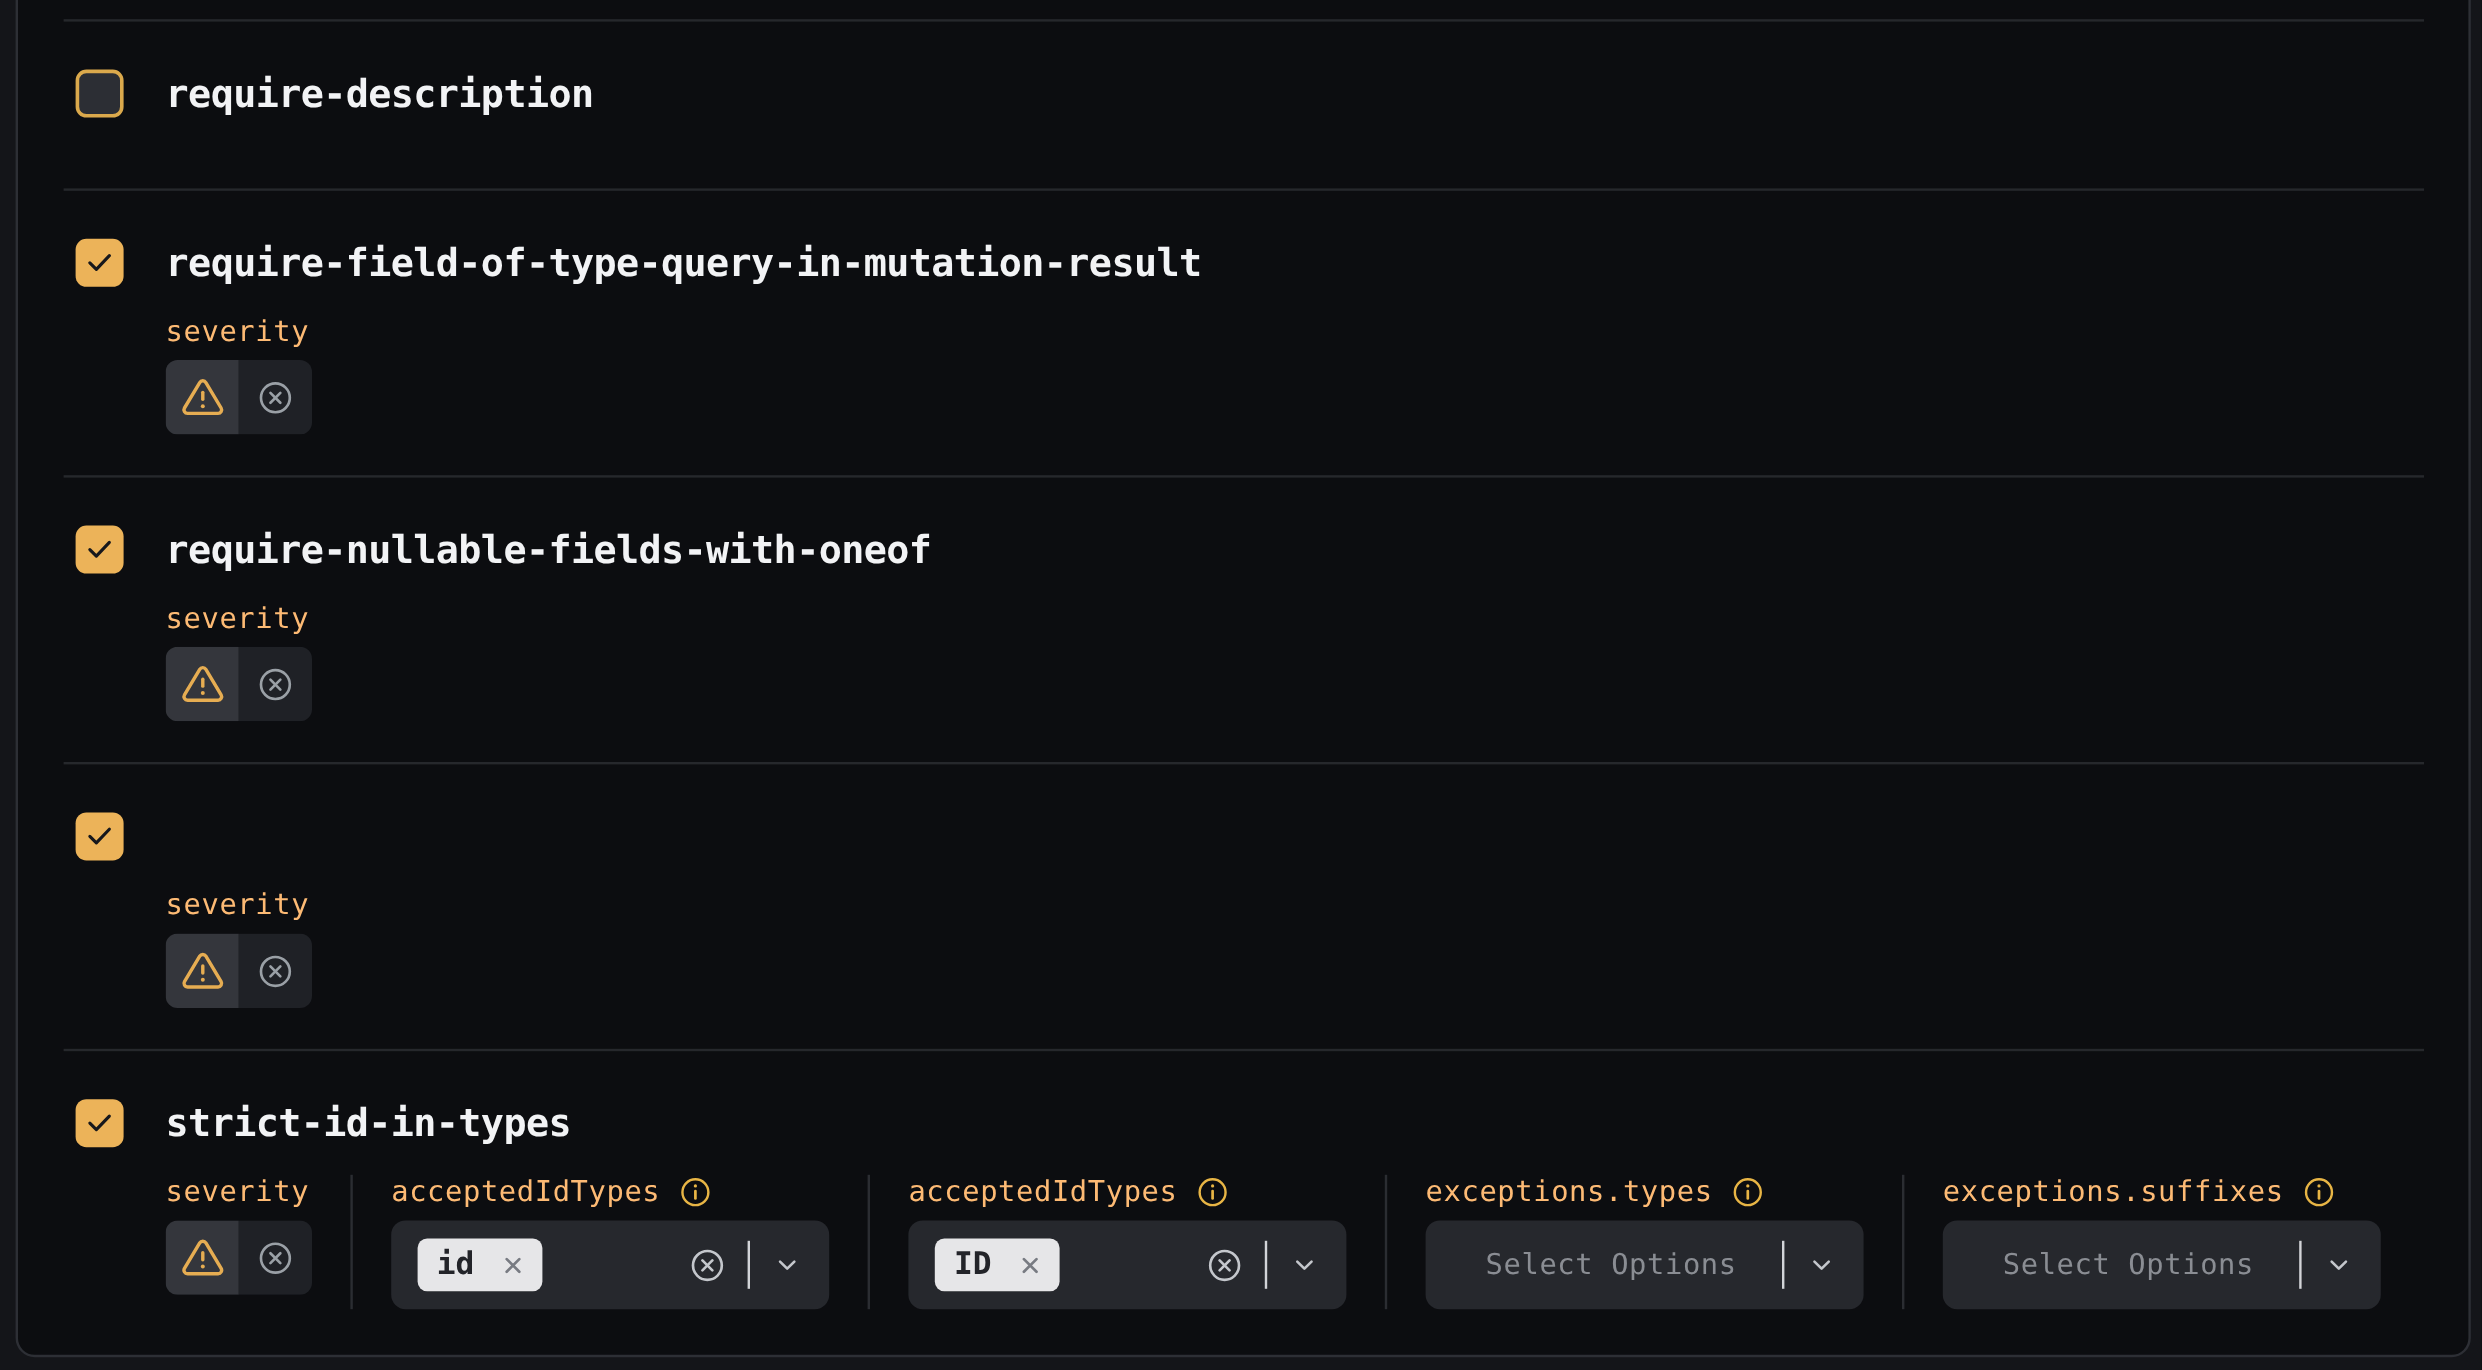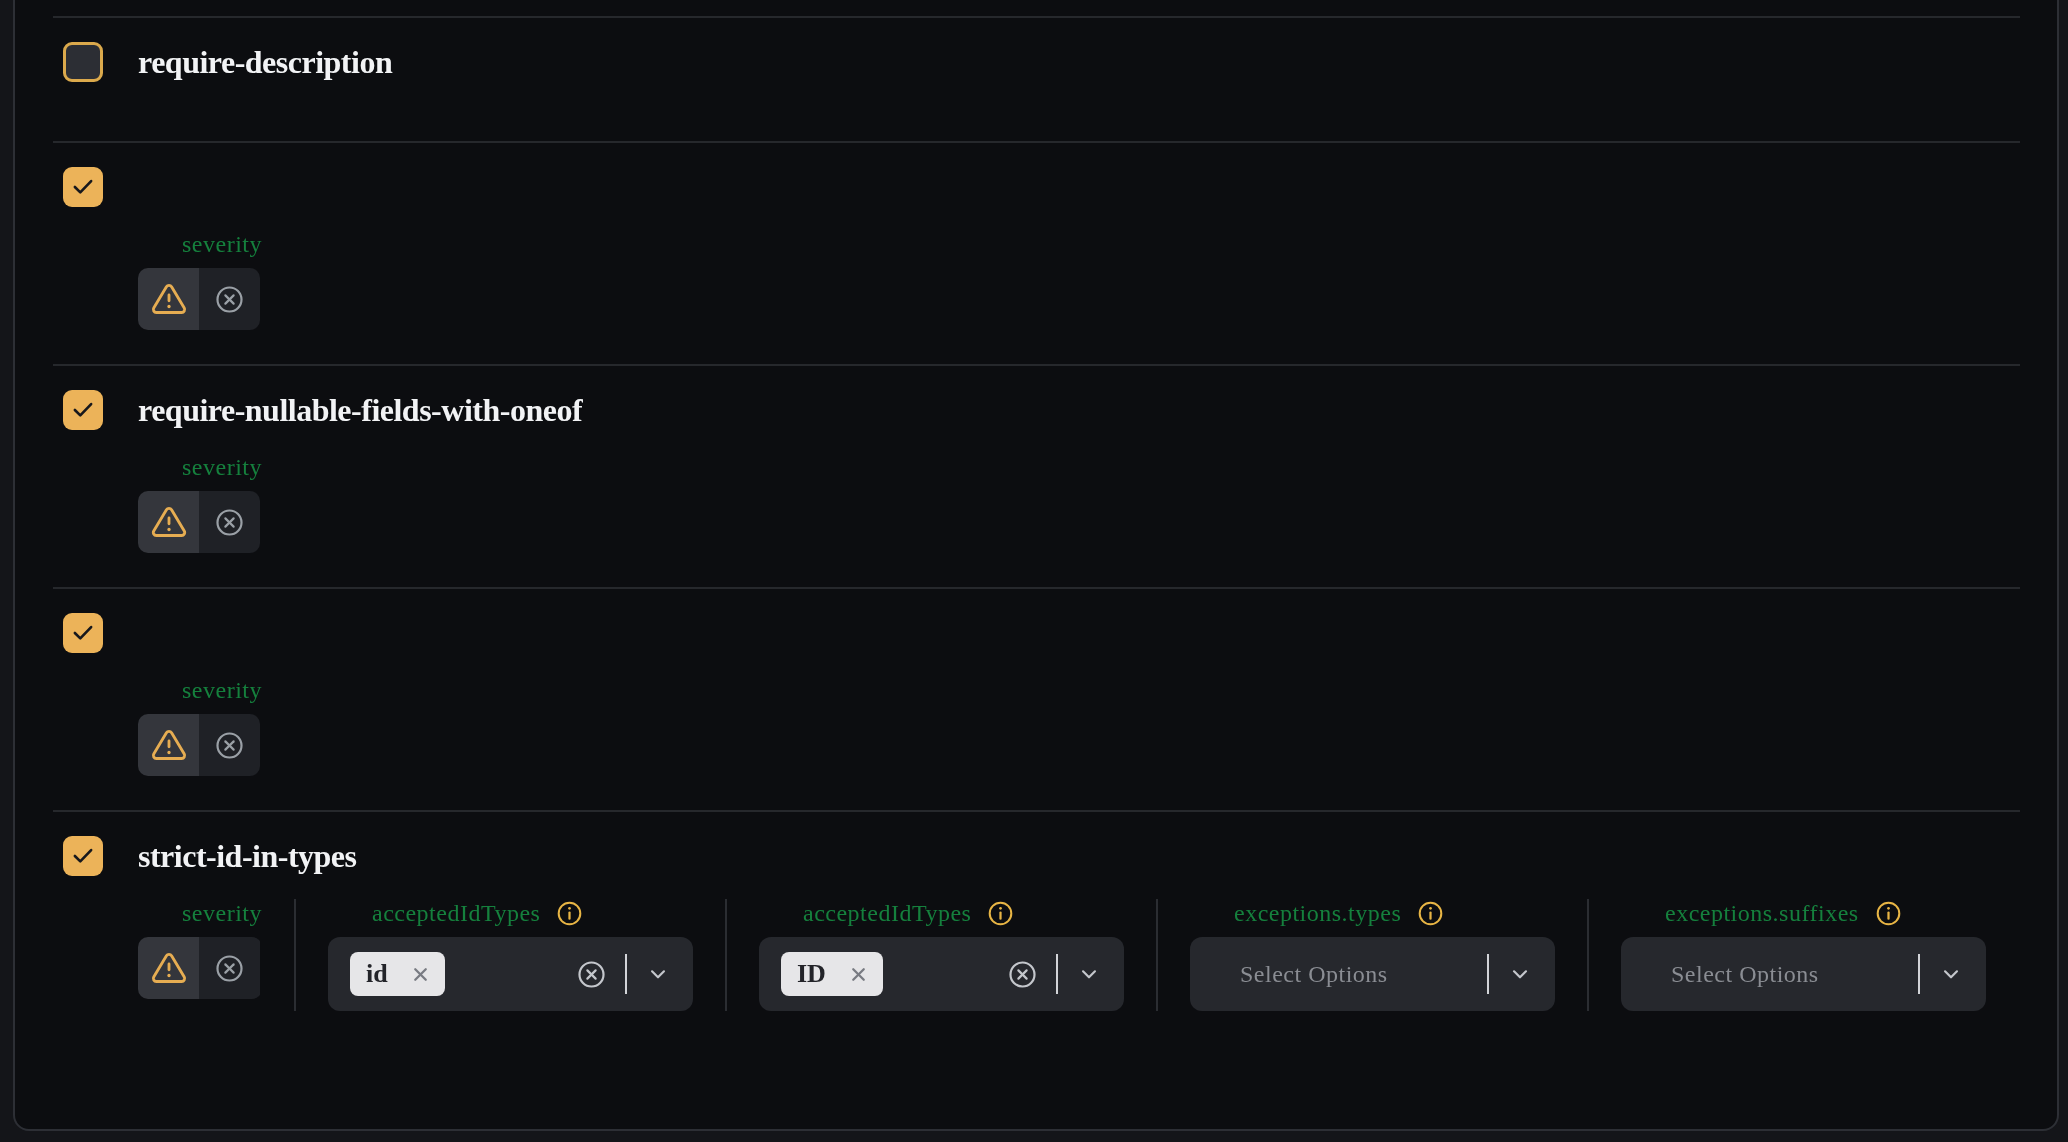--- a/index.html
+++ b/index.html
@@ -13,42 +13,42 @@
     position:absolute; left:13px; top:-24px;
     width:2046px; height:1155px;
     background:#0c0d10;
     border:2px solid #2d2f35;
     border-radius:16px;
     padding-top:38px;
     overflow:hidden;
   }
   .row-divider { height:2px; background:#26282c; margin:0 37px 0 38px; }
 
-  .rule-row { padding:24px 36px 34px 48px;font-family:Liberation Serif, serif; }
+  .rule-row { padding:40px 36px 34px 48px; }
   .rule-row.no-options { padding-bottom:59px; }
   .rule-row.last { padding-bottom:72px; }
 
   .rule-head { display:flex; align-items:center; gap:35px; height:40px; }
   .checkbox {
     width:40px; height:40px; border-radius:9px; flex:0 0 auto;
     display:flex; align-items:center; justify-content:center; cursor:pointer;
   }
   .checkbox.unchecked { background:#2c2e34; border:3px solid #dba94c; }
   .checkbox.checked   { background:#ecb359; color:#17181c; }
   .checkbox svg { width:26px; height:26px; }
 
   .rule-title {
     font-size:32px; font-weight:bold; color:#f2f3f5;
     letter-spacing:-0.5px; white-space:nowrap;
   }
 
   .options { margin-left:75px; }
   .opt-label {
     margin-top:23px; height:28px; line-height:28px;
-    font-size:24px; color:#15803d; letter-spacing:0.5px;margin-left:44px;
+    font-size:24px; color:#fdba74; letter-spacing:0.5px;
   }
   .label-row { margin-top:0; display:flex; align-items:center; gap:16px; }
 
   .segmented {
     margin-top:10px; display:inline-flex; height:62px;
     border-radius:10px; overflow:hidden;
   }
   .seg {
     width:61px; height:62px; border:none; cursor:pointer;
     display:flex; align-items:center; justify-content:center;
@@ -130,20 +130,21 @@
 
   <div class="row-divider"></div>
 
   <section class="rule-row">
     <div class="rule-head">
       <span class="checkbox checked">
           <svg>
             <use href="#i-check"></use>
           </svg>
         </span>
+      <h3 class="rule-title">require-field-of-type-query-in-mutation-result</h3>
     </div>
     <div class="options">
       <div class="opt-label">severity</div>
       <div class="segmented">
         <button class="seg selected">
             <svg class="warn-svg">
               <use href="#i-warn"></use>
             </svg>
           </button>
         <button class="seg">

